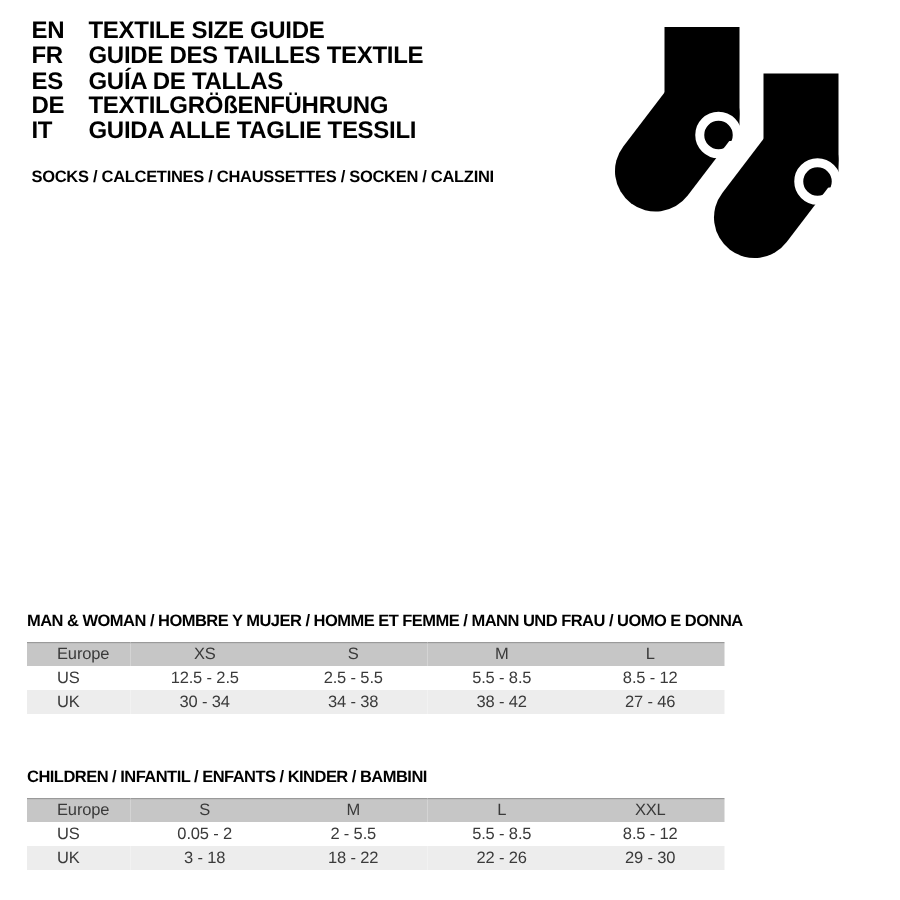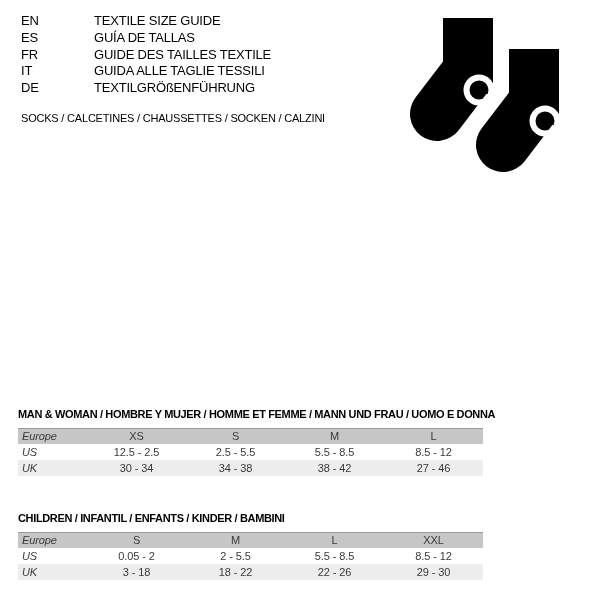--- a/index.html
+++ b/index.html
@@ -14,27 +14,27 @@
   body{
     position:relative;
     background:#ffffff;
     font-family:"Liberation Sans", sans-serif;
     color:#000;
     overflow:hidden;
   }
   .lang-block{position:absolute;left:21px;top:13px;}
   .lang-row{
     display:flex;
-    font-size:13px;font-weight:400;line-height:16.8px;
-    letter-spacing:-0.2px;white-space:nowrap;gap:35px;
+    font-size:16px;font-weight:700;line-height:16.8px;
+    letter-spacing:-0.2px;white-space:nowrap;
   }
   .lang-code{flex:0 0 38px;}
   .category-title{
     position:absolute;left:21px;top:112px;
-    font-size:11px;font-weight:400;letter-spacing:-0.2px;white-space:nowrap;
+    font-size:11px;font-weight:700;letter-spacing:-0.2px;white-space:nowrap;
   }
   .socks-icon{
     position:absolute;left:400px;top:8px;width:170px;height:172px;
     color:var(--accent,#000);
   }
   .size-table{position:absolute;left:18px;width:465px;}
   #table-man-woman{top:407px;}
   #table-children{top:511px;}
   .table-title{
     font-size:11px;font-weight:700;line-height:14px;margin-bottom:7px;
@@ -44,46 +44,46 @@
   th,td{
     font-size:11px;font-weight:400;color:var(--cell-text,#3a3a3a);
     text-align:center;height:16px;line-height:16px;padding:0;
     letter-spacing:-0.1px;white-space:nowrap;
   }
   thead th{
     background:var(--table-header-bg,#c6c6c6);
     border-top:1px solid var(--table-header-border,#9a9a9a);
     height:15px;line-height:14px;
   }
-  .region-cell{text-align:left;padding-left:4px;font-style:italic;}
+  .region-cell{text-align:left;padding-left:20px;}
   tbody tr.alt{background:var(--row-alt-bg,#ededed);}
 </style>
 </head>
 <body>
 
 <div class="lang-block">
   <div class="lang-row">
     <span class="lang-code">EN</span>
     <span class="lang-label">TEXTILE SIZE GUIDE</span>
   </div>
   <div class="lang-row">
+    <span class="lang-code">FR</span>
+    <span class="lang-label">GUIDE DES TAILLES TEXTILE</span>
+  </div>
+  <div class="lang-row">
     <span class="lang-code">ES</span>
     <span class="lang-label">GUÍA DE TALLAS</span>
   </div>
   <div class="lang-row">
-    <span class="lang-code">FR</span>
-    <span class="lang-label">GUIDE DES TAILLES TEXTILE</span>
+    <span class="lang-code">DE</span>
+    <span class="lang-label">TEXTILGRÖßENFÜHRUNG</span>
   </div>
   <div class="lang-row">
     <span class="lang-code">IT</span>
     <span class="lang-label">GUIDA ALLE TAGLIE TESSILI</span>
-  </div>
-  <div class="lang-row">
-    <span class="lang-code">DE</span>
-    <span class="lang-label">TEXTILGRÖßENFÜHRUNG</span>
   </div>
 </div>
 
 <div class="category-title">SOCKS / CALCETINES / CHAUSSETTES / SOCKEN / CALZINI</div>
 
 <svg class="socks-icon" viewBox="400 8 170 172" xmlns="http://www.w3.org/2000/svg" aria-hidden="true">
   <g fill="currentColor">
     <rect x="509" y="49" width="50" height="76"></rect>
     <line x1="532" y1="107" x2="503" y2="145" stroke="currentColor" stroke-width="54" stroke-linecap="round"></line>
     <circle cx="545" cy="121" r="12.5" fill="none" stroke="#ffffff" stroke-width="6"></circle>

